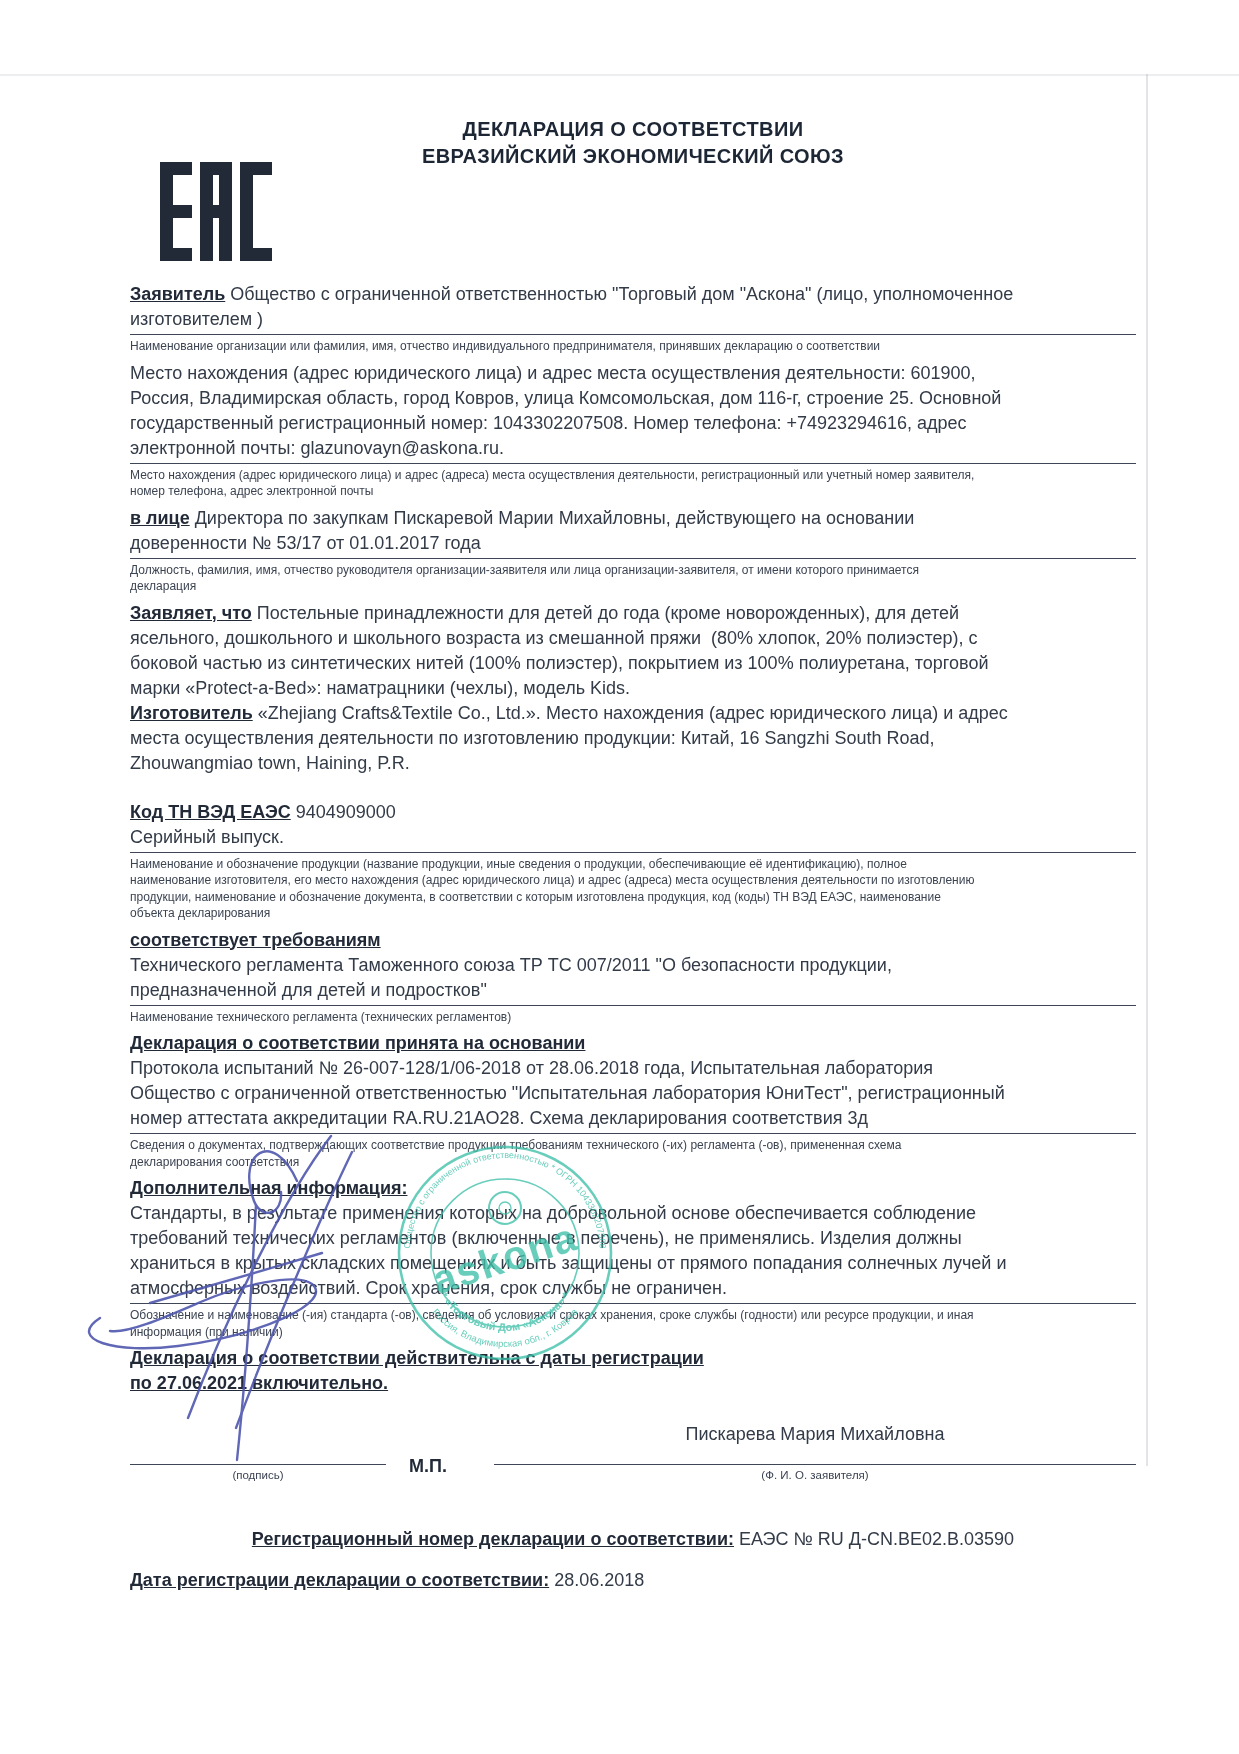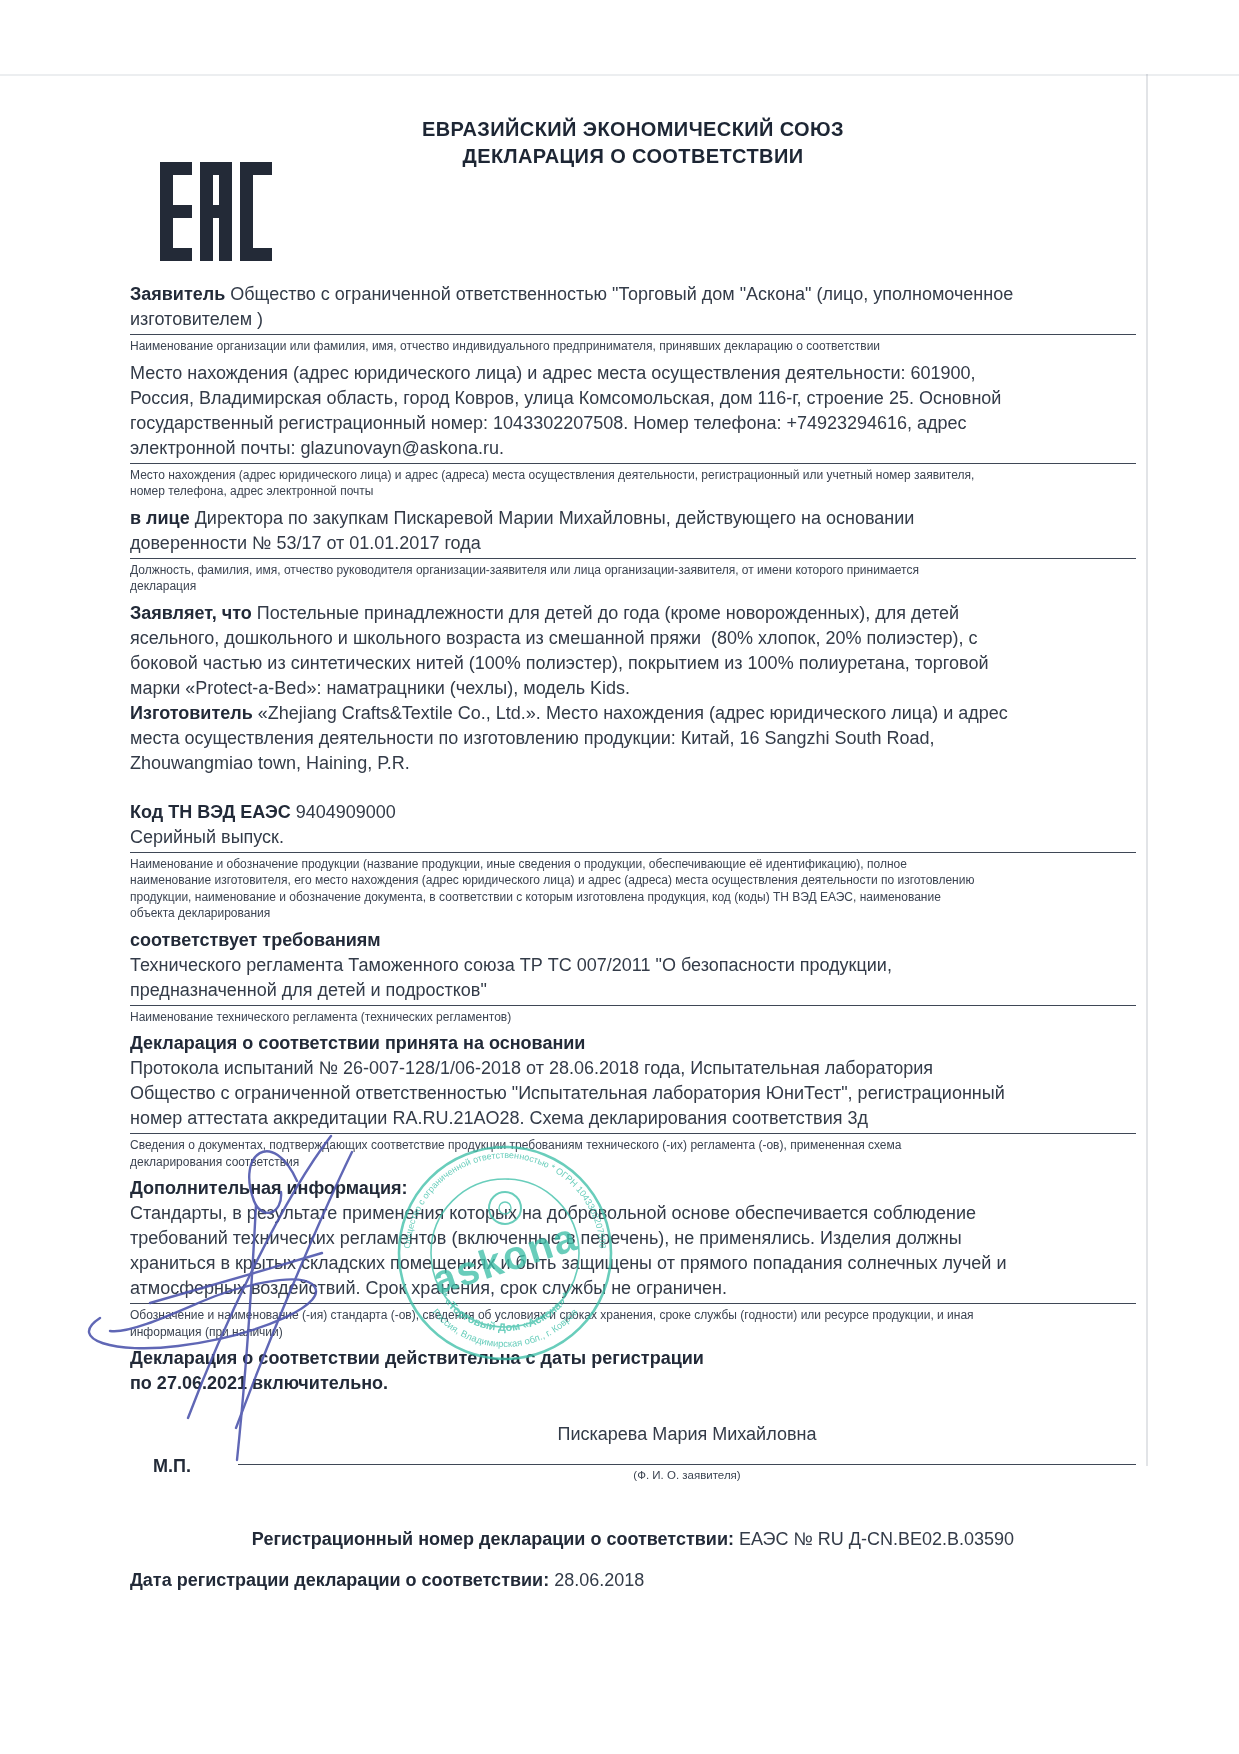--- a/index.html
+++ b/index.html
@@ -5,21 +5,21 @@
   html,body { margin:0; padding:0; background:#ffffff; }
   .page {
     position:relative; width:1239px; height:1754px; background:#ffffff;
     font-family:"Liberation Sans", sans-serif; color:#333b48; overflow:hidden;
   }
   .content { position:absolute; left:130px; top:116px; width:1006px; }
   .hdr { text-align:center; font-weight:bold; font-size:20px; line-height:27px; color:#1d2634; letter-spacing:.4px; }
   .eac-logo { position:absolute; left:160px; top:162px; }
   .body-start { margin-top:112px; }
   .p { font-size:18px; line-height:25px; white-space:pre-wrap; margin:0; }
-  .b { font-weight:bold; color:#222a38; }
+  .b { font-weight:bold; color:#222a38;text-decoration:underline; }
   .u { border-bottom:1.6px solid #3f4756; padding-bottom:2px; }
   .cap { font-size:12px; line-height:16.5px; text-align:left; white-space:pre-wrap;
          color:#3c4452; margin:3px 0 6px 0; }
   .gap14 { margin-top:24px; }
   .sigrow { display:flex; align-items:flex-end; margin-top:26px; font-size:18px; }
   .sigcol-left  { width:256px; text-align:center; }
   .sigcol-mp    { width:84px;  text-align:center; font-weight:bold; color:#222a38; padding:0 0 6px 0; }
   .sigcol-right { flex:1; text-align:center; margin-left:24px; }
   .sigline { border-bottom:1.6px solid #3f4756; height:24px; }
   .sigcap { font-size:11.5px; line-height:16px; color:#3c4452; margin-top:2px; }
@@ -49,22 +49,22 @@
         <rect x="59" y="0" width="13" height="99"></rect>
       <rect x="40" y="0" width="32" height="13"></rect>
         <rect x="40" y="43" width="32" height="13"></rect>
       <rect x="80" y="0" width="13" height="99"></rect>
         <rect x="80" y="0" width="32" height="13"></rect>
       <rect x="80" y="86" width="32" height="13"></rect>
     </g>
   </svg>
 
   <div class="content">
+    <div class="hdr">ДЕКЛАРАЦИЯ О СООТВЕТСТВИИ</div>
     <div class="hdr">ЕВРАЗИЙСКИЙ ЭКОНОМИЧЕСКИЙ СОЮЗ</div>
-    <div class="hdr">ДЕКЛАРАЦИЯ О СООТВЕТСТВИИ</div>
 
     <div class="body-start">
       <p class="p u"><span class="b">Заявитель</span><span> Общество с ограниченной ответственностью "Торговый дом "Аскона" (лицо, уполномоченное
 изготовителем )</span></p>
       <div class="cap">Наименование организации или фамилия, имя, отчество индивидуального предпринимателя, принявших декларацию о соответствии</div>
 
       <p class="p u">Место нахождения (адрес юридического лица) и адрес места осуществления деятельности: 601900,
 Россия, Владимирская область, город Ковров, улица Комсомольская, дом 116-г, строение 25. Основной
 государственный регистрационный номер: 1043302207508. Номер телефона: +74923294616, адрес
 электронной почты: glazunovayn@askona.ru.</p>
@@ -108,20 +108,24 @@
 требований технических регламентов (включенные в перечень), не применялись. Изделия должны
 храниться в крытых складских помещениях и быть защищены от прямого попадания солнечных лучей и
 атмосферных воздействий. Срок хранения, срок службы не ограничен.</p>
       <div class="cap">Обозначение и наименование (-ия) стандарта (-ов), сведения об условиях и сроках хранения, сроке службы (годности) или ресурсе продукции, и иная
 информация (при наличии)</div>
 
       <p class="p b">Декларация о соответствии действительна с даты регистрации
 по 27.06.2021 включительно.</p>
 
       <div class="sigrow">
+        <div class="sigcol-left">
+          <div class="sigline"></div>
+          <div class="sigcap">(подпись)</div>
+        </div>
         <div class="sigcol-mp">М.П.</div>
         <div class="sigcol-right">
           <div class="signame">Пискарева Мария Михайловна</div>
           <div class="sigcap">(Ф. И. О. заявителя)</div>
         </div>
       </div>
 
       <p class="p regline"><span class="b">Регистрационный номер декларации о соответствии:</span><span> ЕАЭС № RU Д-CN.BE02.B.03590</span></p>
       <p class="p dateline"><span class="b">Дата регистрации декларации о соответствии:</span><span> 28.06.2018</span></p>
     </div>

